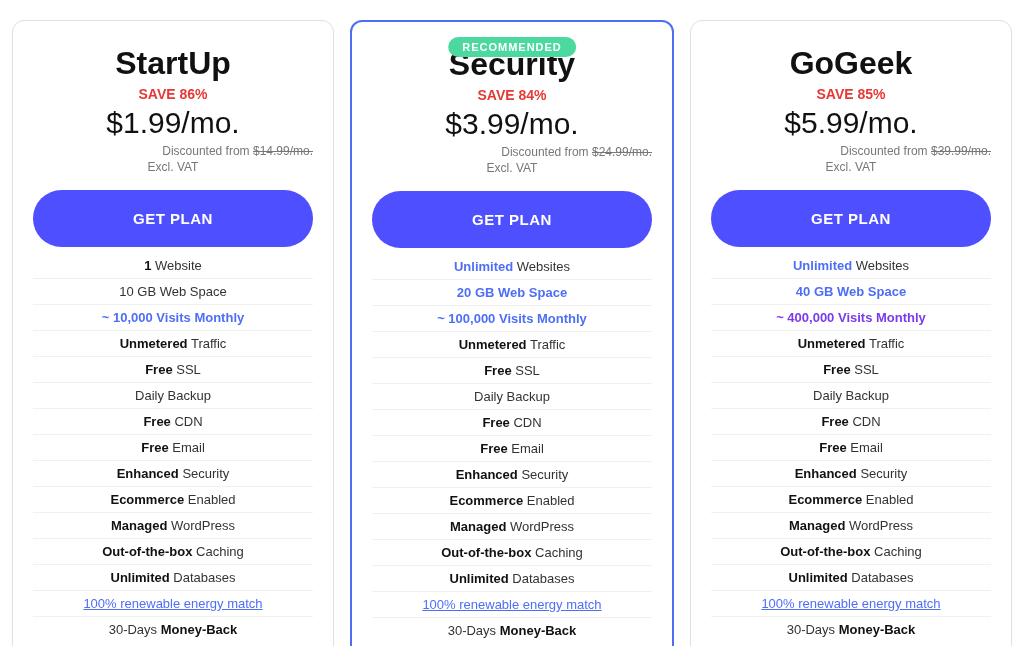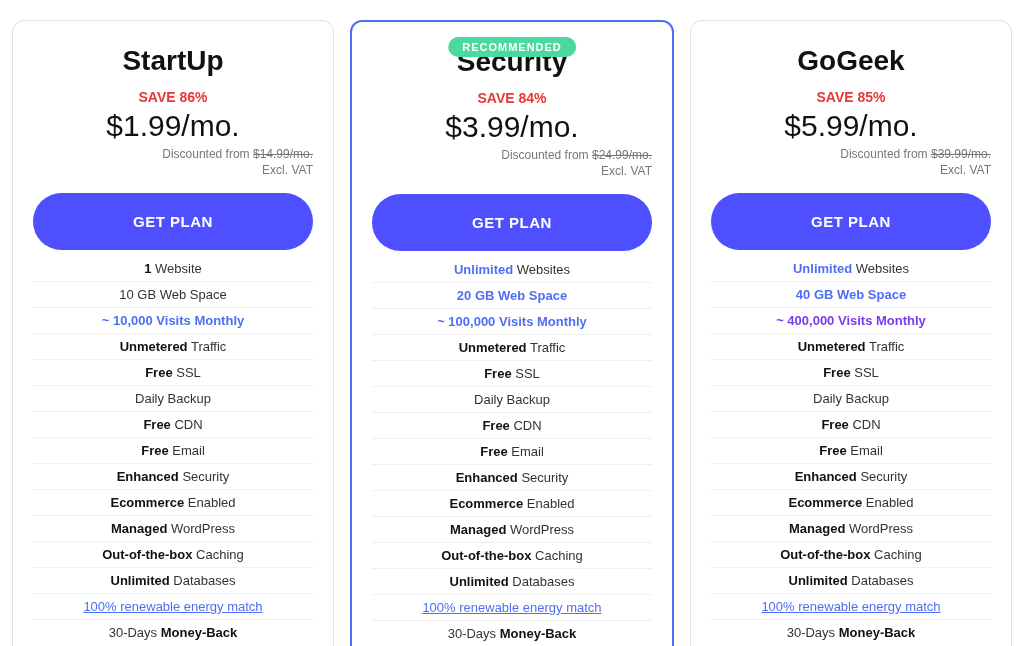--- a/index.html
+++ b/index.html
@@ -41,24 +41,24 @@
       color: #fff;
       font-size: 11px;
       font-weight: 700;
       letter-spacing: 1px;
       padding: 4px 14px;
       border-radius: 20px;
       white-space: nowrap;
       margin-top: 31px;
     }
     .plan-name {
-      font-size: 28px;
+      font-size: 32px;
       font-weight: 900;
       color: #111;
-      margin-bottom: 12px;
+      margin-bottom: 4px;
     }
     .plan-save {
       color: #e53935;
       font-weight: 700;
       font-size: 14px;
       margin-bottom: 4px;
     }
     .plan-price {
       font-size: 30px;
       font-weight: 400;
@@ -71,21 +71,20 @@
       margin-bottom: 2px;
       text-align: right;
     }
     .plan-original s {
       color: #777;
     }
     .plan-vat {
       font-size: 12px;
       color: #777;
       margin-bottom: 16px;
-      text-align: right;
     }
     .get-plan-btn {
       display: inline-block;
       background: #4e4fff;
       color: #fff;
       border: none;
       border-radius: 30px;
       padding: 20px 40px;
       font-size: 15px;
       font-weight: 700;

